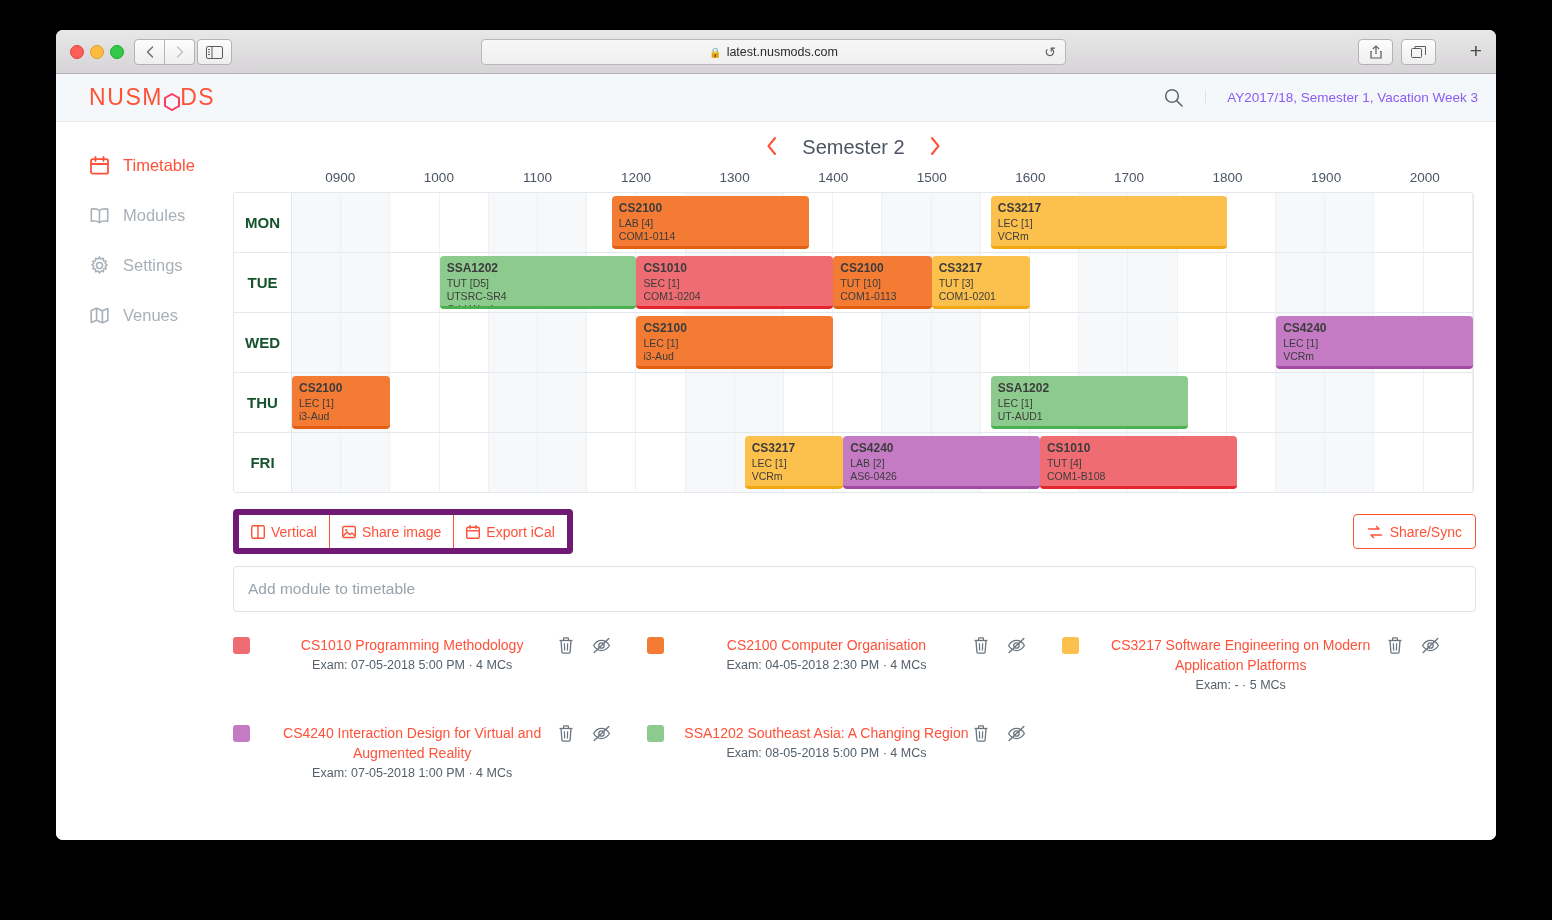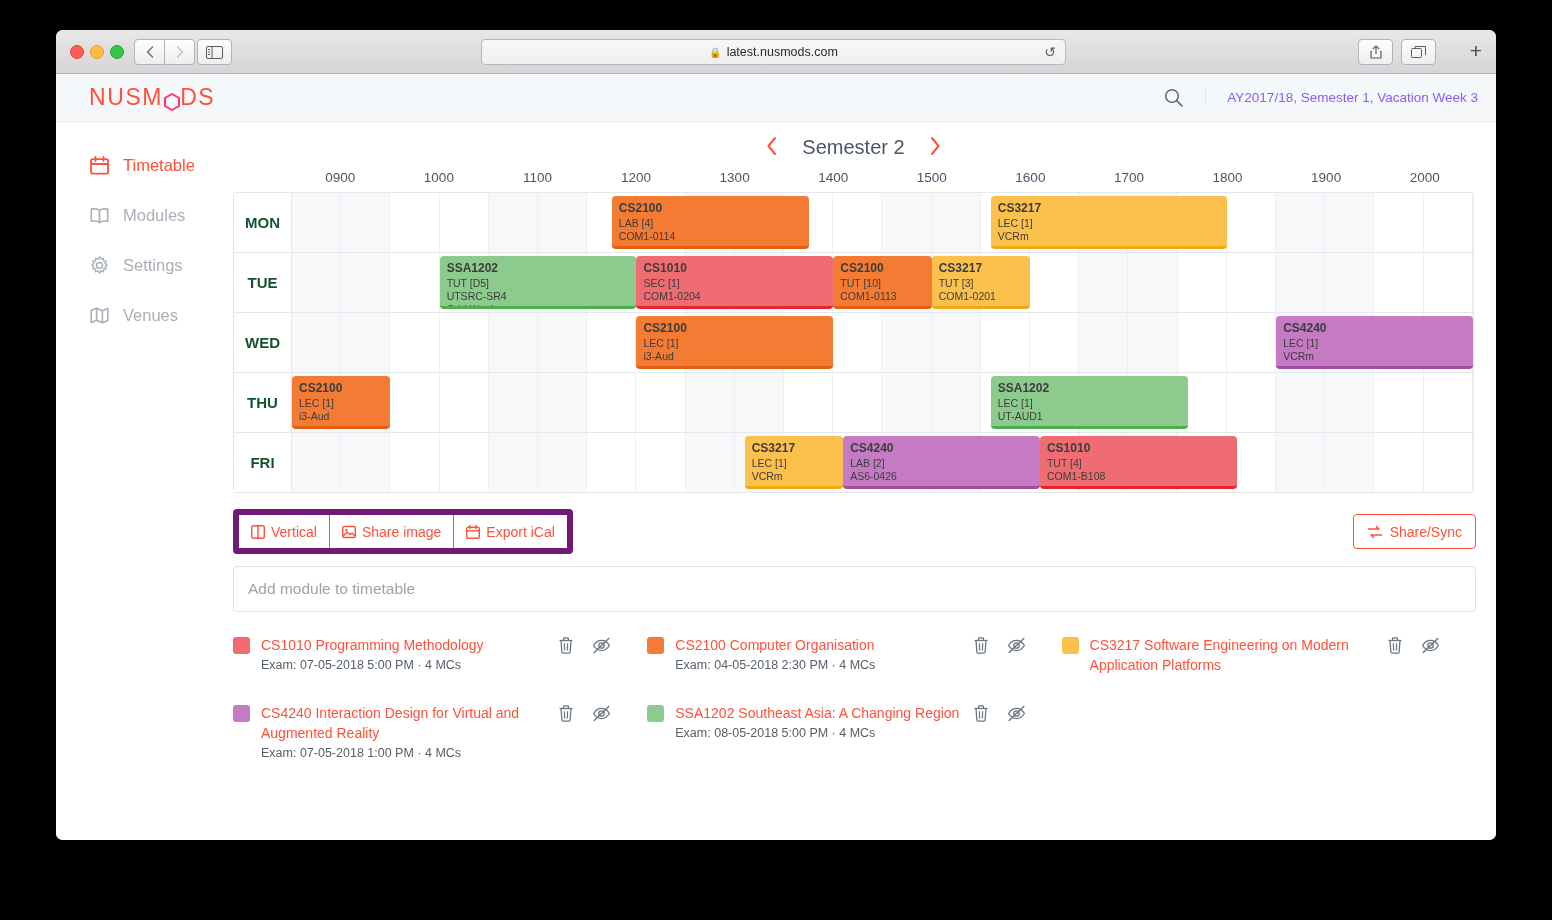--- a/index.html
+++ b/index.html
@@ -310,21 +310,21 @@
     font-size: 15.5px;
     color: #9aa3ac;
   }
 
   #modlist {
     margin-top: 23px;
     margin-left: 2px;
     display: flex;
     flex-wrap: wrap;
   }
-  .modcol { width: 33.33%; box-sizing: border-box; padding-right: 14px; }
+  .modcol { width: 33.33%; box-sizing: border-box; padding-right: 14px; text-align: center; }
   .modrow {
     display: flex;
     align-items: flex-start;
     margin-bottom: 28px;
     position: relative;
   }
   .swatch {
     width: 17px; height: 17px;
     border-radius: 3px;
     flex-shrink: 0;
@@ -835,20 +835,21 @@
                       <line x1="2.2" y1="15.6" x2="16.8" y2="1.4" stroke="#6b7681" stroke-width="1.4" stroke-linecap="round"></line>
                     </svg></span>
                 </div>
               </div>
             </div>
             <div class="modcol">
               <div class="modrow">
                 <div class="swatch" style="background: rgb(252, 192, 77);"></div>
                 <div class="modtext">
                   <div class="modname">CS3217 Software Engineering on Modern Application Platforms</div>
+                  <div class="modexam">Exam: - · 5 MCs</div>
                 </div>
                 <div class="modactions">
                   <span><svg width="16" height="17" viewBox="0 0 16 17">
                       <path d="M1.5 3.5 L14.5 3.5" stroke="#6b7681" stroke-width="1.3"></path>
                       <path d="M3 3.5 L3.9 15.2 A1 1 0 0 0 4.9 16.1 L11.1 16.1 A1 1 0 0 0 12.1 15.2 L13 3.5" fill="none" stroke="#6b7681" stroke-width="1.3"></path>
                       <path d="M5.6 3.5 L5.6 1.6 A0.8 0.8 0 0 1 6.4 0.8 L9.6 0.8 A0.8 0.8 0 0 1 10.4 1.6 L10.4 3.5" fill="none" stroke="#6b7681" stroke-width="1.3"></path>
                       <line x1="6.4" y1="6.2" x2="6.6" y2="13.4" stroke="#6b7681" stroke-width="1.2"></line>
                       <line x1="9.6" y1="6.2" x2="9.4" y2="13.4" stroke="#6b7681" stroke-width="1.2"></line>
                     </svg></span>
                   <span><svg width="19" height="17" viewBox="0 0 19 17">

